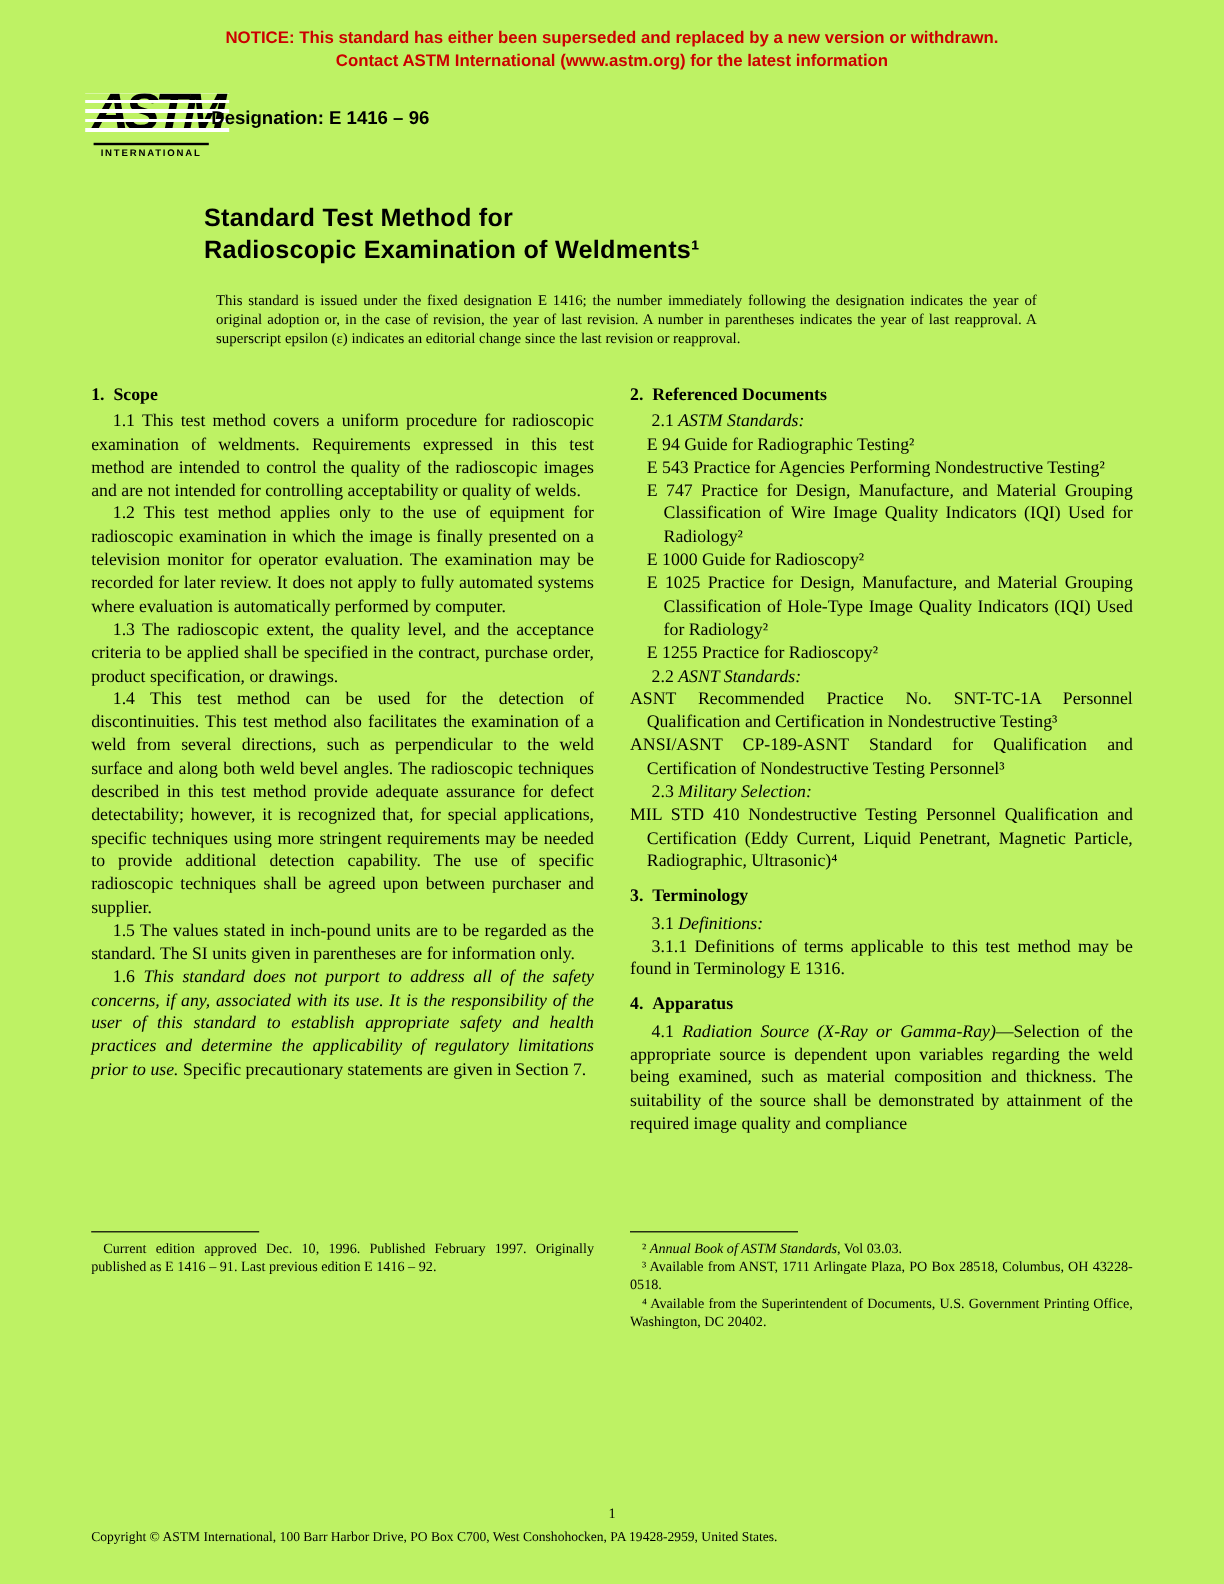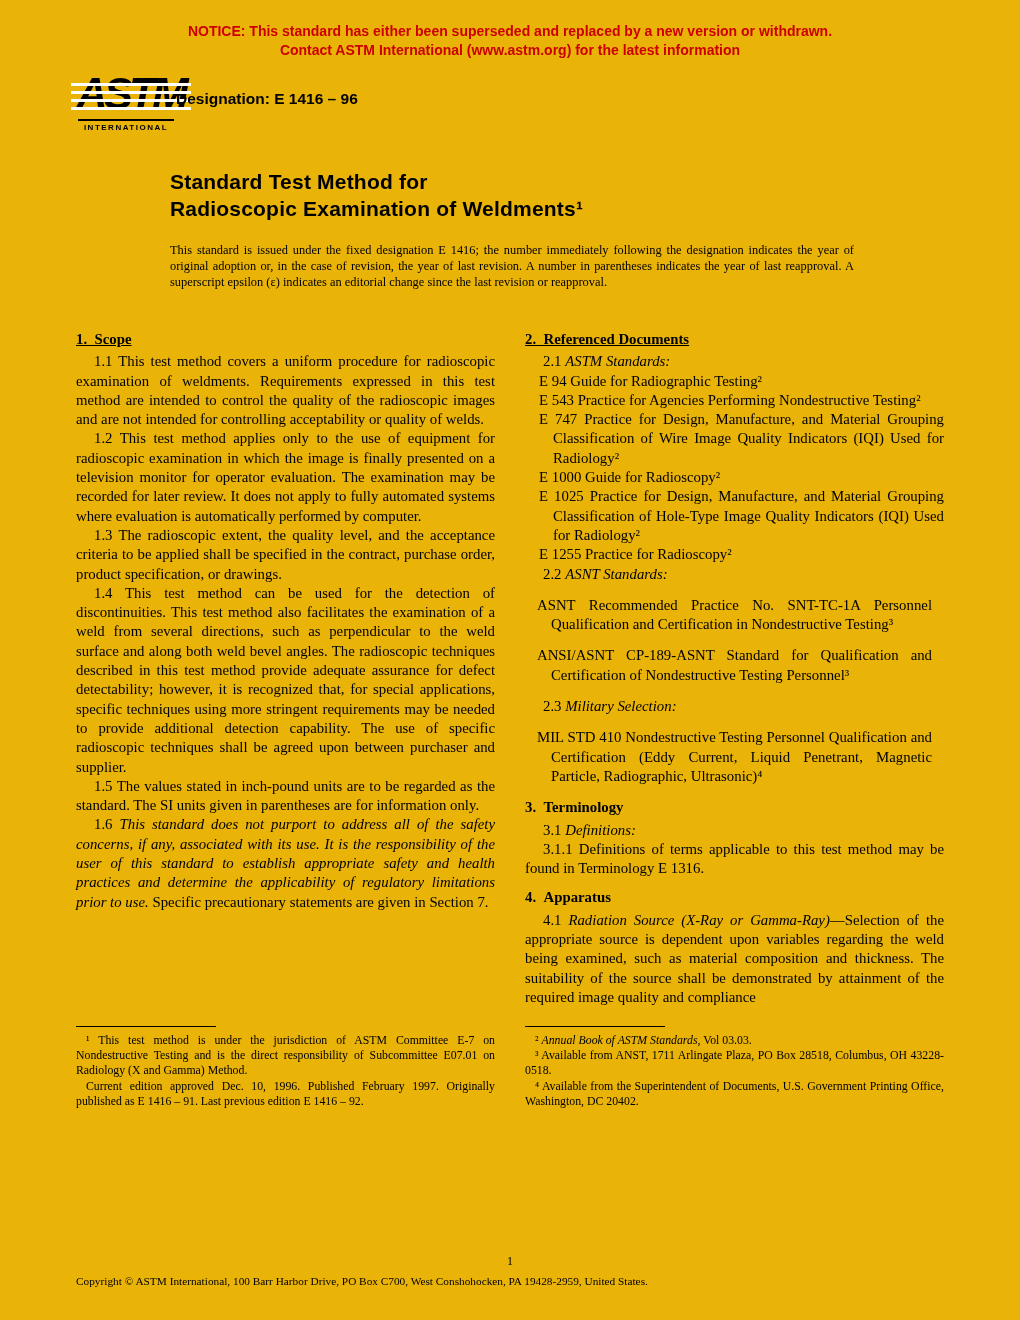--- a/index.html
+++ b/index.html
@@ -2,21 +2,21 @@
 <html><head>
 <meta charset="utf-8">
 <style>
   * { box-sizing: border-box; }
   html, body { margin: 0; padding: 0; background: #ffffff; }
   .page {
     position: relative;
     width: 1020px;
     height: 1320px;
     margin: 0 auto;
-    background: #eab308;
+    background: #bef264;
     color: #000;
     overflow: hidden;
   }
 
   
   .notice {
     position: absolute;
     top: 22px; left: 0; right: 0;
     text-align: center;
     color: #cc0000;
@@ -65,21 +65,21 @@
   .title {
     position: absolute;
     left: 170px; top: 168px;
     margin: 0;
     font: bold 21px/27px "Liberation Sans", "DejaVu Sans", sans-serif;
     letter-spacing: 0.2px;
   }
 
   .preamble {
     position: absolute;
-    left: 170px; top: 242px;
+    left: 180px; top: 242px;
     width: 684px;
     margin: 0;
     font: 12.4px/16px "Liberation Serif", "DejaVu Serif", serif;
     text-align: justify;
   }
 
   
   .columns {
     position: absolute;
     left: 76px;
@@ -93,24 +93,24 @@
     width: 419px;
     font: 14.8px/19.3px "Liberation Serif", "DejaVu Serif", serif;
     text-align: justify;
   }
   .sec {
     margin: 10px 0 3px 0;
     font-size: 14.8px;
     font-weight: bold;
     text-align: left;
   }
-  .col .sec:first-child { margin-top: 12px; text-decoration: underline; }
+  .col .sec:first-child { margin-top: 2px; }
   .para { margin: 0; text-indent: 18px; }
   .ref  { margin: 0; padding-left: 28px; text-indent: -14px; }
-  .hang { margin: 12px; padding-left: 14px; text-indent: -14px; }
+  .hang { margin: 0; padding-left: 14px; text-indent: -14px; }
   .it { font-style: italic; }
 
   
   .fn-rule { width: 140px; border-top: 1px solid #000; margin: 0 0 6px 0; }
   .fnp {
     margin: 0;
     font: 11.8px/15.2px "Liberation Serif", "DejaVu Serif", serif;
     text-align: justify;
     text-indent: 10px;
   }
@@ -187,21 +187,20 @@
 
       <h3 class="sec">4.&nbsp;&nbsp;Apparatus</h3>
       <p class="para"><span>4.1 </span><span class="it">Radiation Source (X-Ray or Gamma-Ray)</span><span>—Selection of the appropriate source is dependent upon variables regarding the weld being examined, such as material composition and thickness. The suitability of the source shall be demonstrated by attainment of the required image quality and compliance</span></p>
     </div>
 
   </div>
 
   <div class="columns fncols">
     <div class="col">
       <div class="fn-rule"></div>
-      <p class="fnp">¹ This test method is under the jurisdiction of ASTM Committee E-7 on Nondestructive Testing and is the direct responsibility of Subcommittee E07.01 on Radiology (X and Gamma) Method.</p>
       <p class="fnp">Current edition approved Dec. 10, 1996. Published February 1997. Originally published as E 1416 – 91. Last previous edition E 1416 – 92.</p>
     </div>
     <div class="col">
       <div class="fn-rule"></div>
       <p class="fnp"><span>² </span><span class="it">Annual Book of ASTM Standards</span><span>, Vol 03.03.</span></p>
       <p class="fnp">³ Available from ANST, 1711 Arlingate Plaza, PO Box 28518, Columbus, OH 43228-0518.</p>
       <p class="fnp">⁴ Available from the Superintendent of Documents, U.S. Government Printing Office, Washington, DC 20402.</p>
     </div>
   </div>
 

